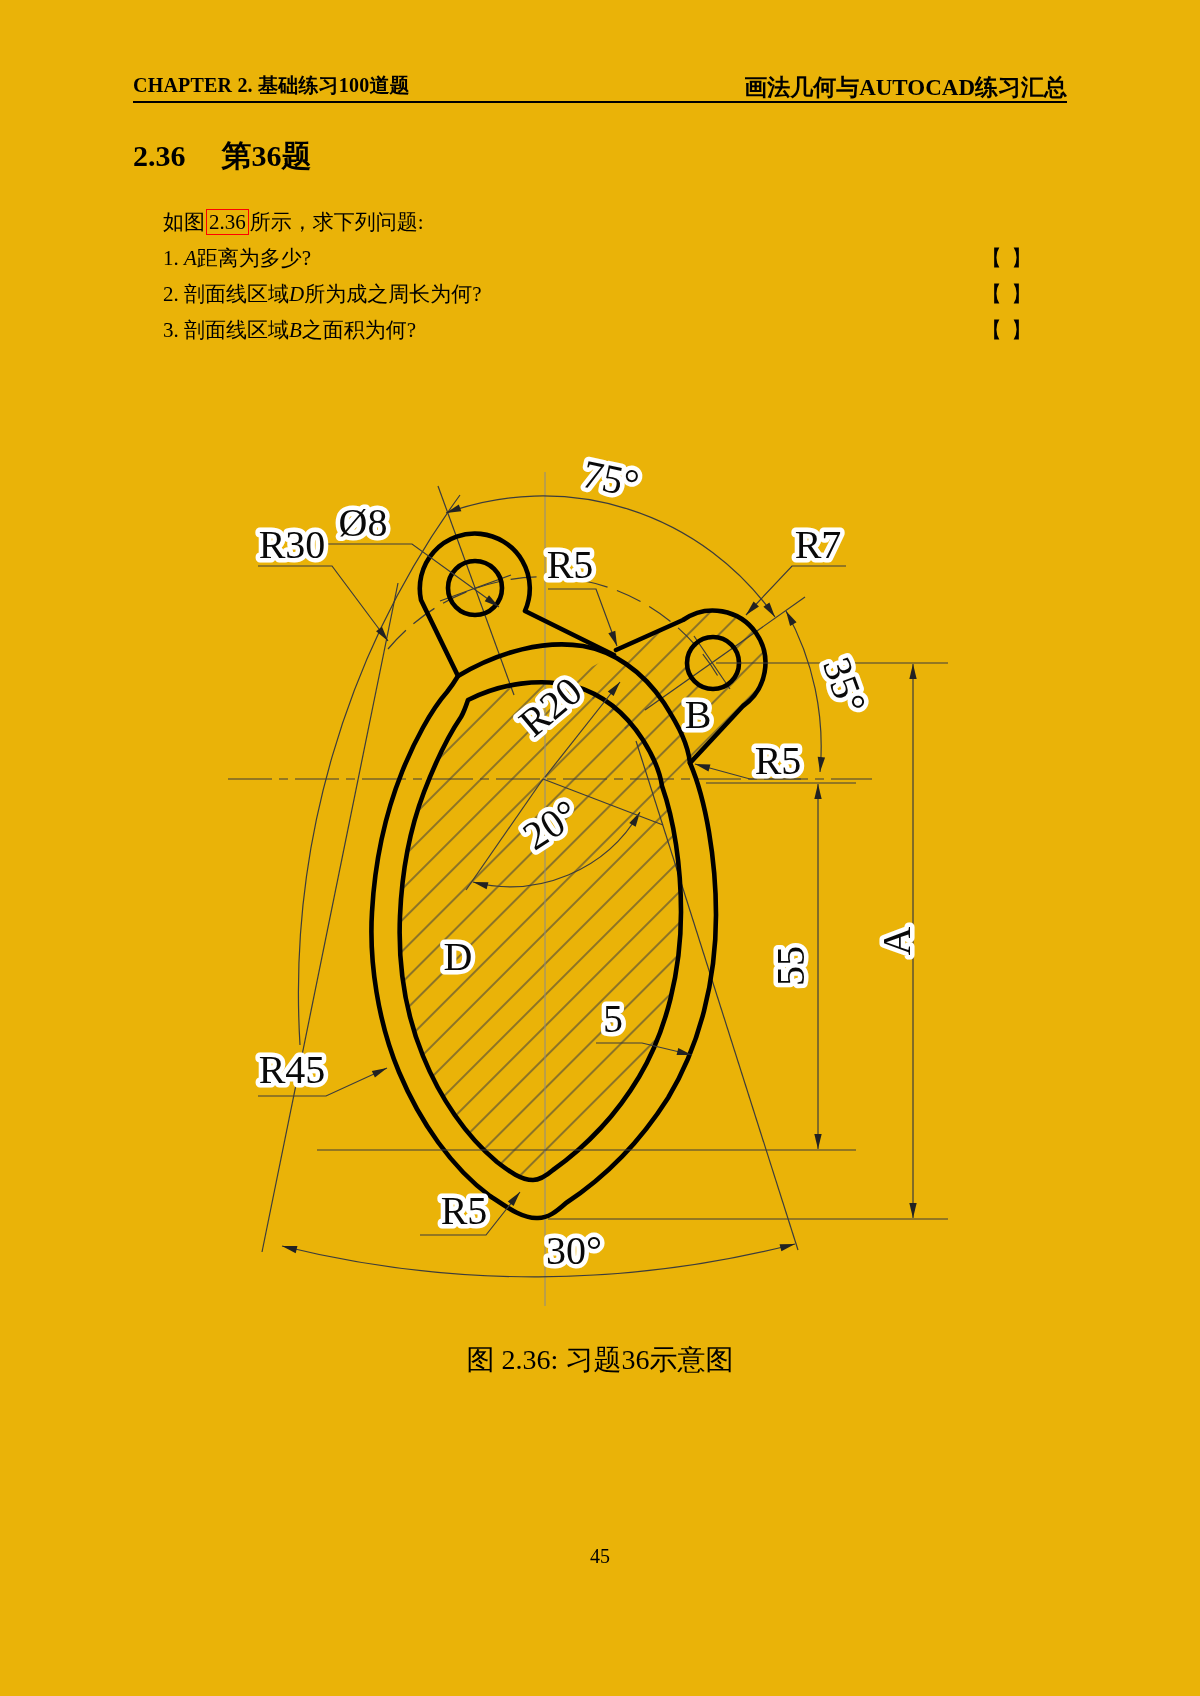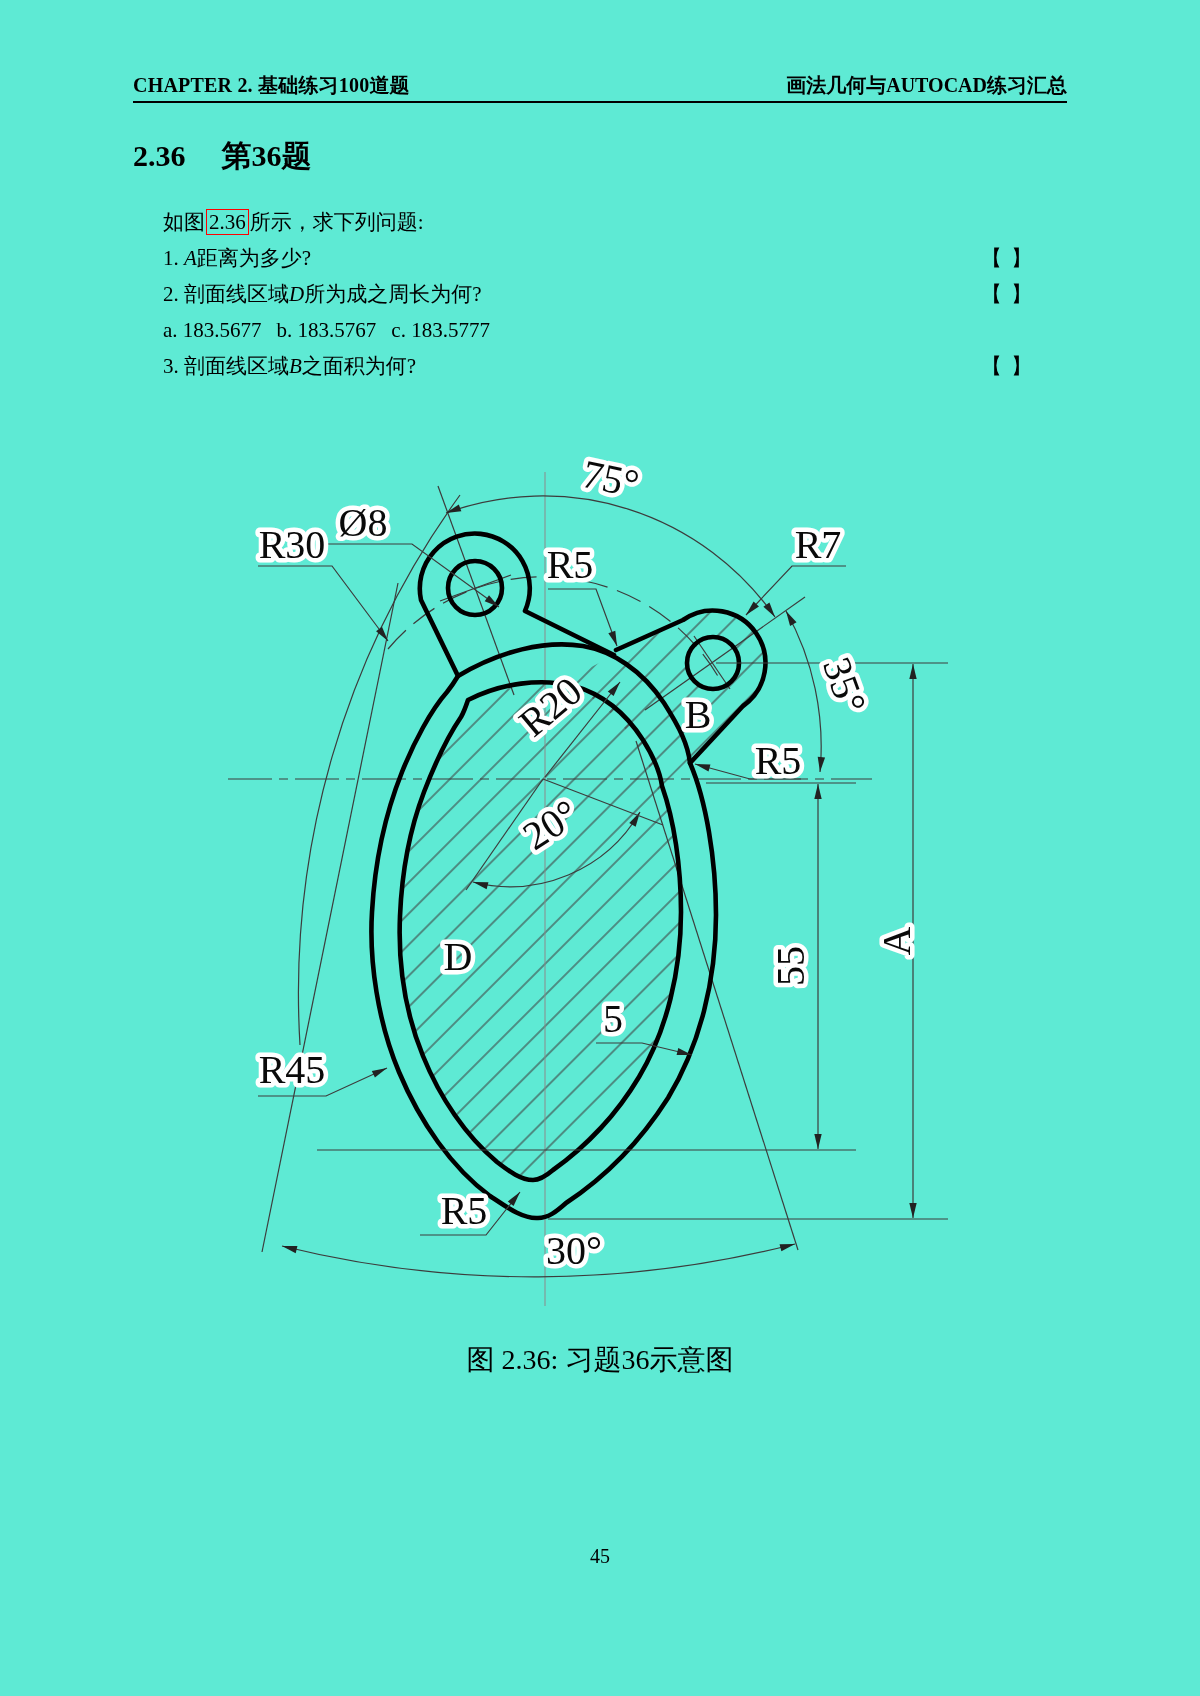--- a/index.html
+++ b/index.html
@@ -1,20 +1,20 @@
 <!DOCTYPE html>
 <html><head>
 <meta charset="utf-8">
 <style>
   html,body{margin:0;padding:0;background:#e8e8e8;}
-  .page{position:relative;width:1200px;height:1696px;background:#5eead4;margin:0 auto;
+  .page{position:relative;width:1200px;height:1696px;background:#eab308;margin:0 auto;
         font-family:"Liberation Serif",serif;color:#000;overflow:hidden;}
   
   .hdr-left{position:absolute;left:133px;top:72px;font-size:20px;font-weight:bold;letter-spacing:.2px;}
-  .hdr-right{position:absolute;right:133px;top:72px;font-size:20px;font-weight:bold;}
+  .hdr-right{position:absolute;right:133px;top:72px;font-size:23px;font-weight:bold;}
   .hdr-rule{position:absolute;left:133px;right:133px;top:101px;height:2px;background:#000;}
   
   .sec{position:absolute;left:133px;top:136px;font-size:30px;font-weight:bold;}
   .sec .num{margin-right:36px;}
   
   .body-block{position:absolute;left:163px;top:204px;width:869px;font-size:21px;}
   .tline{height:36px;line-height:36px;white-space:nowrap;}
   .qline{display:flex;justify-content:space-between;}
   .var{font-style:italic;}
   .refbox{display:inline-block;border:1.6px solid #ff0000;padding:0 2px;line-height:24px;margin:0 1px;}
@@ -50,23 +50,20 @@
     </div>
 
     <div class="tline qline">
       <span><span>1. </span><span class="var">A</span><span>距离为多少?</span></span>
       <span class="brk"><span>【</span><span>】</span></span>
     </div>
 
     <div class="tline qline">
       <span><span>2. 剖面线区域</span><span class="var">D</span><span>所为成之周长为何?</span></span>
       <span class="brk"><span>【</span><span>】</span></span>
-    </div>
-    <div class="tline opts">
-      <span>a. 183.5677</span><span>b. 183.5767</span><span>c. 183.5777</span>
     </div>
 
     <div class="tline qline">
       <span><span>3. 剖面线区域</span><span class="var">B</span><span>之面积为何?</span></span>
       <span class="brk"><span>【</span><span>】</span></span>
     </div>
   </div>
 
   <svg class="fig" viewBox="0 0 1200 1696">
     <defs>

